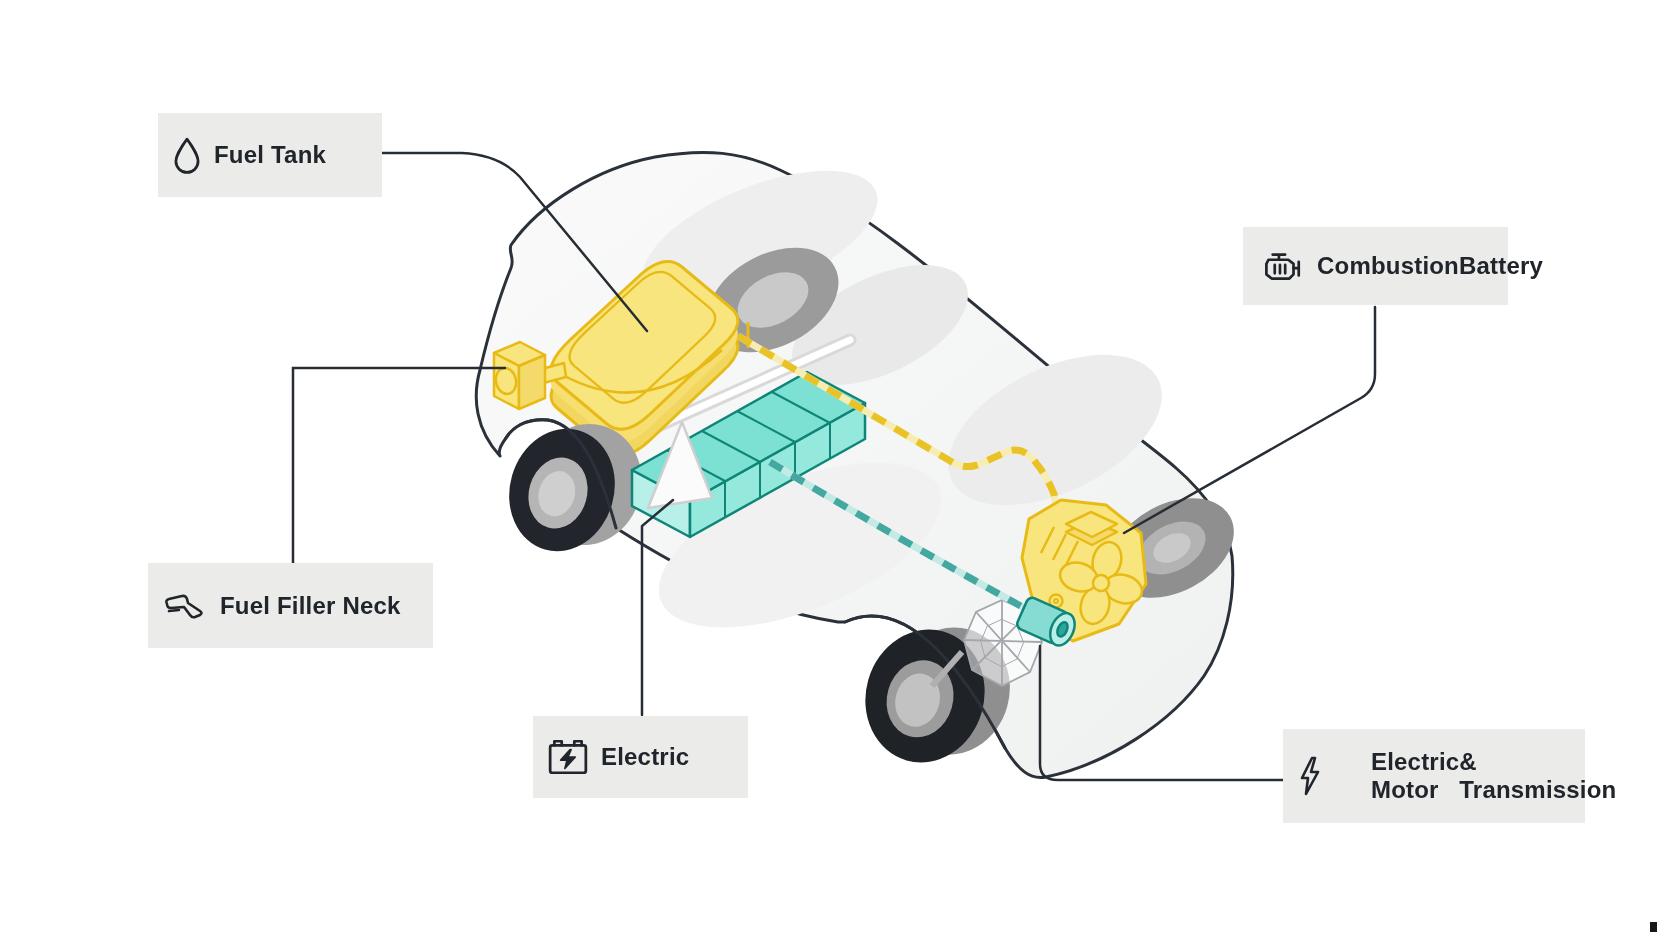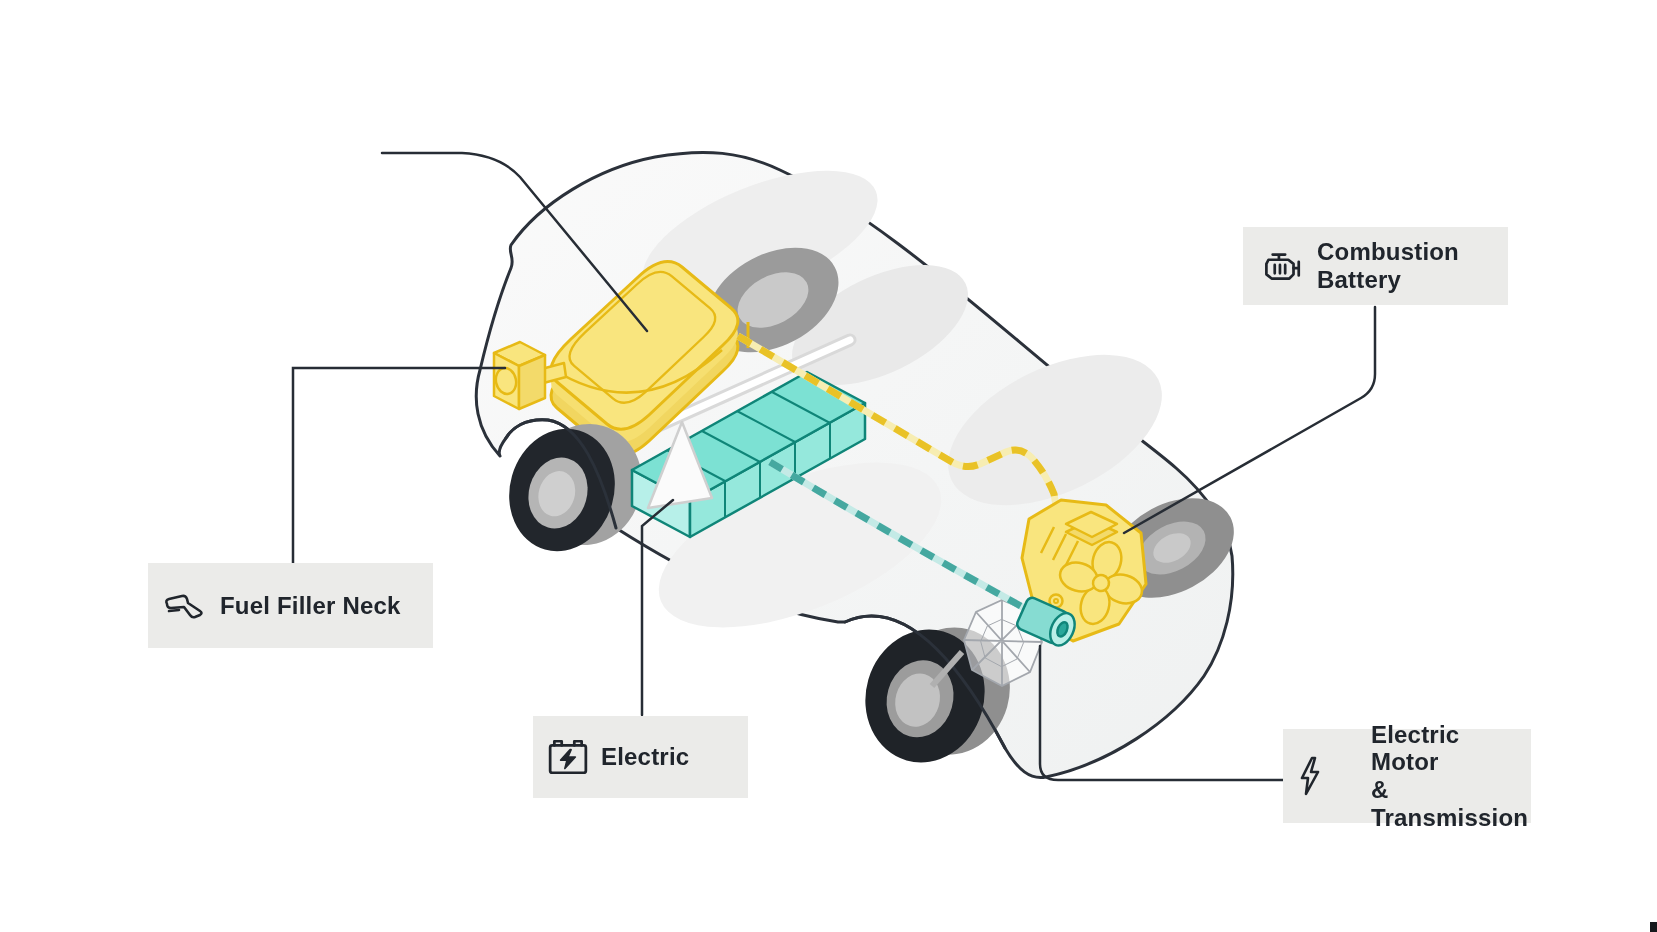--- a/index.html
+++ b/index.html
@@ -7,26 +7,26 @@
     position:relative;width:1657px;height:932px;background:#ffffff;overflow:hidden;
     font-family:"Liberation Sans",sans-serif;
   }
   #stage svg.scene{position:absolute;left:0;top:0;}
   .label{
     position:absolute;background:#ebebe9;color:#20252c;
     display:flex;align-items:center;gap:12px;padding:0 14px;box-sizing:border-box;
     font-weight:700;font-size:24px;line-height:1.15;letter-spacing:0.2px;
   }
   .label .ic{flex:0 0 auto;display:flex;align-items:center;}
-  .label .txtcol{display:flex;flex-direction:column;}
+  .label .txtcol{display:flex;flex-direction:row;}
   #lbl-fuel-tank{left:158px;top:113px;width:224px;height:84px;}
   #lbl-combustion{left:1243px;top:227px;width:265px;height:78px;}
   #lbl-filler{left:148px;top:563px;width:285px;height:85px;}
   #lbl-battery{left:533px;top:716px;width:215px;height:82px;}
-  #lbl-electric{left:1283px;top:729px;width:248px;height:94px;gap:48px;}
+  #lbl-electric{left:1283px;top:729px;width:302px;height:94px;gap:48px;}
   #corner-artifact{position:absolute;left:1650px;top:922px;width:7px;height:10px;background:#15181c;}
   .ico{stroke:#20252c;fill:none;stroke-width:2.6;stroke-linecap:round;stroke-linejoin:round;}
 </style>
 </head>
 <body>
 
 <div id="stage">
 
   <svg class="scene" width="1657" height="932" viewBox="0 0 1657 932">
     <defs>
@@ -158,20 +158,28 @@
 
     <g fill="none" stroke="#272d35" stroke-width="2.5" stroke-linecap="round">
       <path d="M 382,153 L 462,153 Q 500,155 520,177 L 647,331"></path>
       <path d="M 505,368 L 293,368 L 293,563"></path>
       <path d="M 673,500 L 642,526 L 642,715"></path>
       <path d="M 1375,307 L 1375,374 Q 1375,390 1361,398 L 1124,533"></path>
       <path d="M 1040,646 L 1040,764 Q 1040,780 1058,780 L 1283,780"></path>
     </g>
   </svg>
 
+  <div class="label" id="lbl-fuel-tank">
+    <span class="ic">
+      <svg class="ico" width="30" height="38" viewBox="0 0 28 36">
+        <path d="M14 3 C14 3 3.5 17 3.5 24 a10.5 10.5 0 0 0 21 0 C24.5 17 14 3 14 3 Z"></path>
+      </svg>
+    </span>
+    <span>Fuel Tank</span>
+  </div>
 
   <div class="label" id="lbl-combustion">
     <span class="ic">
       <svg class="ico" width="48" height="38" viewBox="0 0 46 36">
         <path d="M15 7 H27 M21 7 V12"></path>
         <path d="M11 12 H30 L35 16 V26 L31 30 H14 L9 26 V16 Z"></path>
         <path d="M35 20 H40 M40 14 V27"></path>
         <path d="M17 17 V25 M22 17 V25 M27 17 V25"></path>
       </svg>
     </span>

